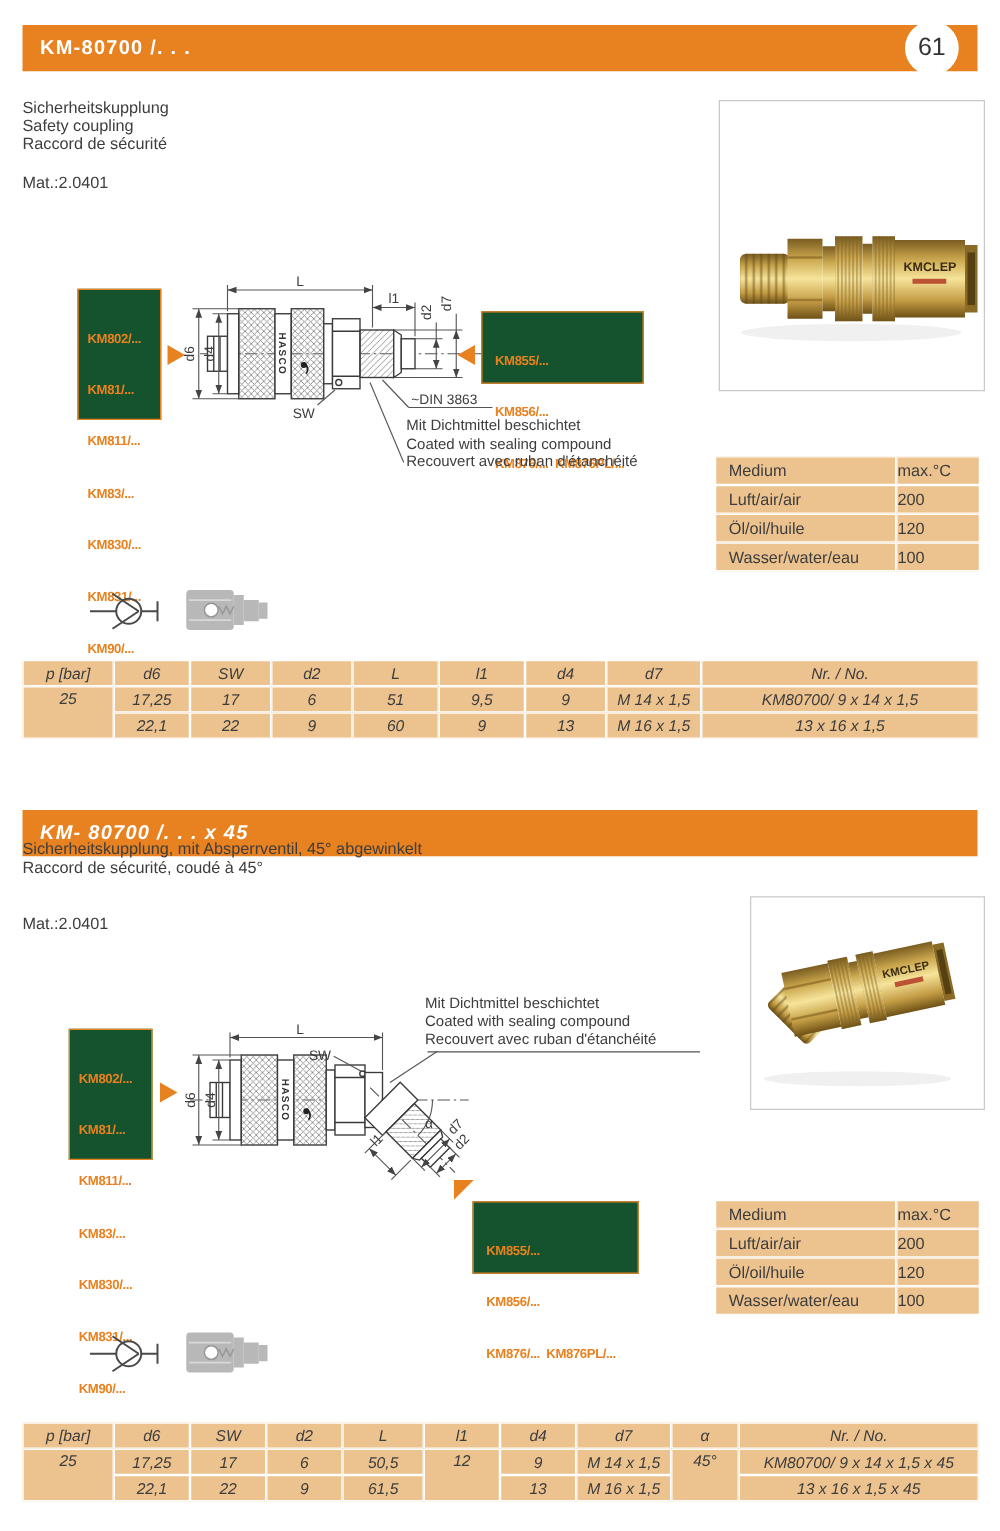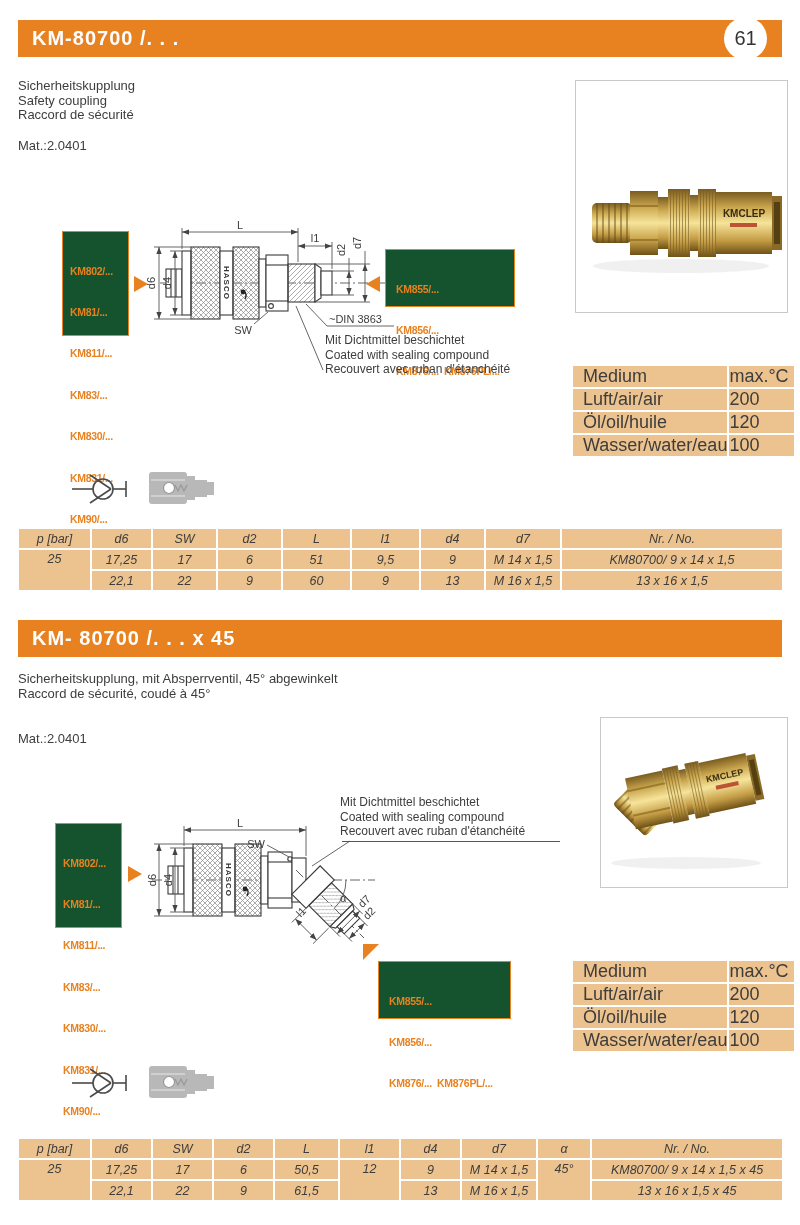--- a/index.html
+++ b/index.html
@@ -1,21 +1,21 @@
 <!DOCTYPE html>
 <html><head>
 <meta charset="utf-8">
 <style>
   html,body{margin:0;padding:0;background:#fff;}
   .page{position:relative;width:800px;height:1225px;background:#fff;overflow:hidden;
         font-family:"Liberation Sans",sans-serif;color:#3d3d3d;}
 
   
   .hbar{position:absolute;left:18px;width:764px;height:37px;background:#E8811F;box-sizing:border-box;}
-  .hbar .htitle{position:absolute;left:14px;top:0;line-height:37px;color:#fff;font-size:20px;
+  .hbar .htitle{position:absolute;left:14px;top:0;line-height:37px;color:#fff;font-size:16px;
         font-weight:bold;letter-spacing:1px;white-space:pre;}
   .page-circle{position:absolute;right:15px;top:-3px;width:43px;height:43px;border-radius:50%;
         background:#fff;text-align:center;line-height:43px;font-size:20px;color:#333;}
 
   .desc{position:absolute;font-size:13px;line-height:14.5px;}
   .mat{position:absolute;font-size:13px;}
 
   .kmbox{position:absolute;border:1.5px solid #E8811F;background:#14532d;color:#E8811F;
         font-size:10.5px;font-weight:bold;letter-spacing:-0.3px;line-height:13.8px;
         padding:5px 4px 4px 7px;box-sizing:border-box;white-space:pre;}
@@ -23,21 +23,21 @@
   .tri-r{border-top:8.5px solid transparent;border-bottom:8.5px solid transparent;border-left:14px solid #E8811F;}
   .tri-l{border-top:8.5px solid transparent;border-bottom:8.5px solid transparent;border-right:14px solid #E8811F;}
 
   .note{position:absolute;font-size:12px;line-height:14.6px;}
   .leader-shelf{position:absolute;height:1px;background:#555;}
 
   .photo{position:absolute;background:#fff;border:1px solid #c9c9c9;}
 
   
   table{border-collapse:separate;border-spacing:0;}
-  .medium{position:absolute;font-size:18px;}
+  .medium{position:absolute;font-size:13px;}
   .medium td{background:#ECC28E;border:1.5px solid #fff;height:21px;padding:0 0 0 10px;}
   .medium td.val{width:65px;text-align:left;padding:0;}
   .medium td.lbl{width:133px;}
 
   .dimtable{position:absolute;font-size:12.5px;table-layout:fixed;width:765px;}
   .dimtable th,.dimtable td{background:#ECC28E;border:1.5px solid #fff;font-weight:normal;
         text-align:center;height:19px;padding:0;overflow:hidden;white-space:nowrap;font-style:italic;}
   .dimtable td.span-top{vertical-align:top;padding-top:2px;}
 
   .drawing{position:absolute;}
@@ -291,21 +291,21 @@
       <td>9</td>
       <td>60</td>
       <td>9</td>
       <td>13</td>
       <td>M 16 x 1,5</td>
       <td>13 x 16 x 1,5</td>
     </tr>
   </tbody>
     </table>
 
-  <div class="hbar" style="top:620px;">
+  <div class="hbar" style="top:648px;font-style:italic;">
     <span class="htitle">KM- 80700 /. . . x 45</span>
   </div>
 
   <div class="desc" style="left:18px;top:672px;">
     <div>Sicherheitskupplung, mit Absperrventil, 45° abgewinkelt</div>
     <div>Raccord de sécurité, coudé à 45°</div>
   </div>
   <div class="mat" style="left:18px;top:731px;">Mat.:2.0401</div>
 
   <div class="photo" style="left:600px;top:717px;width:186px;height:169px;">

